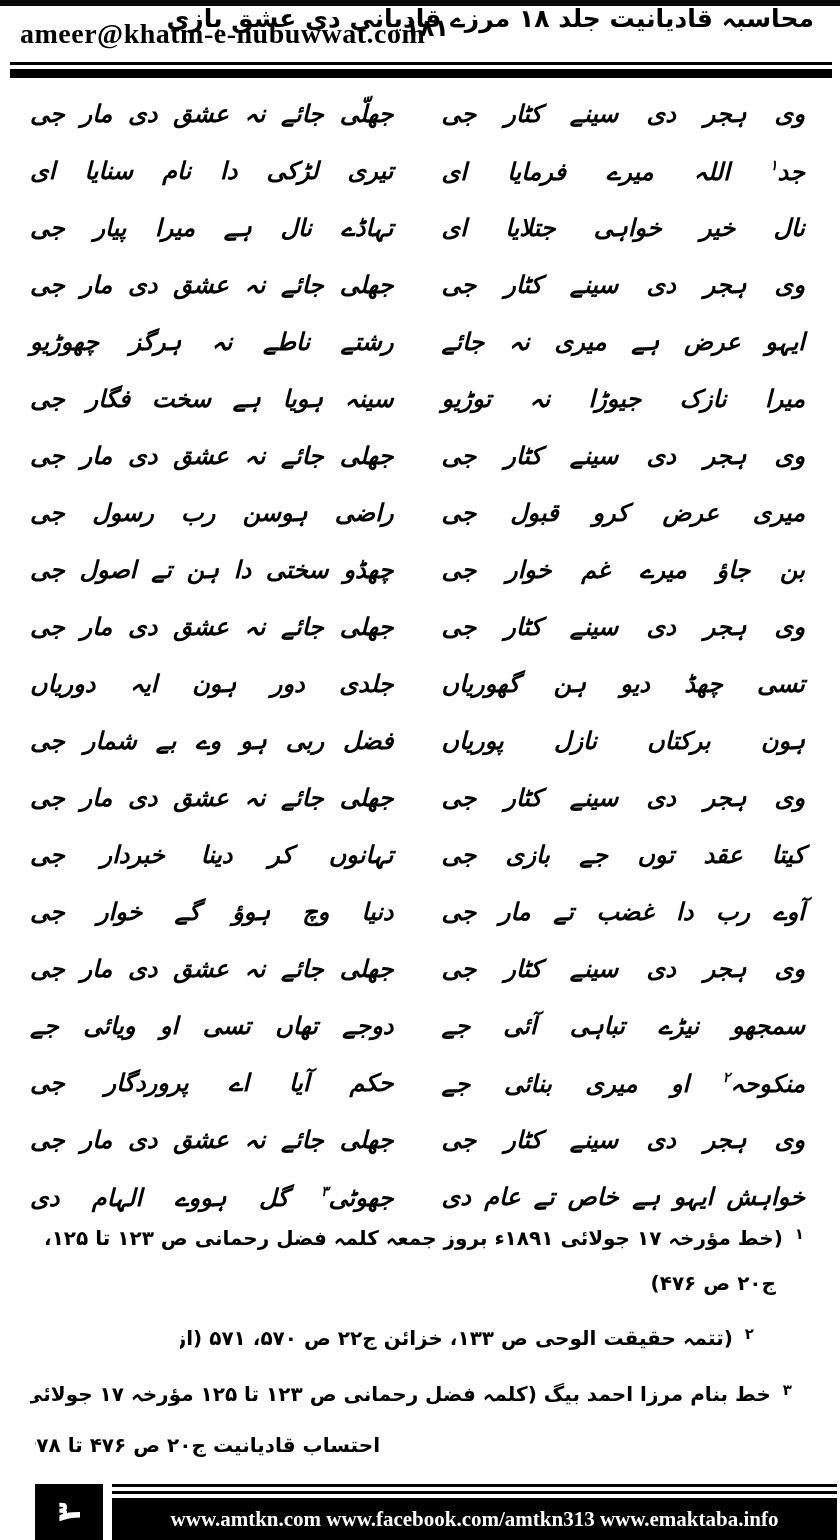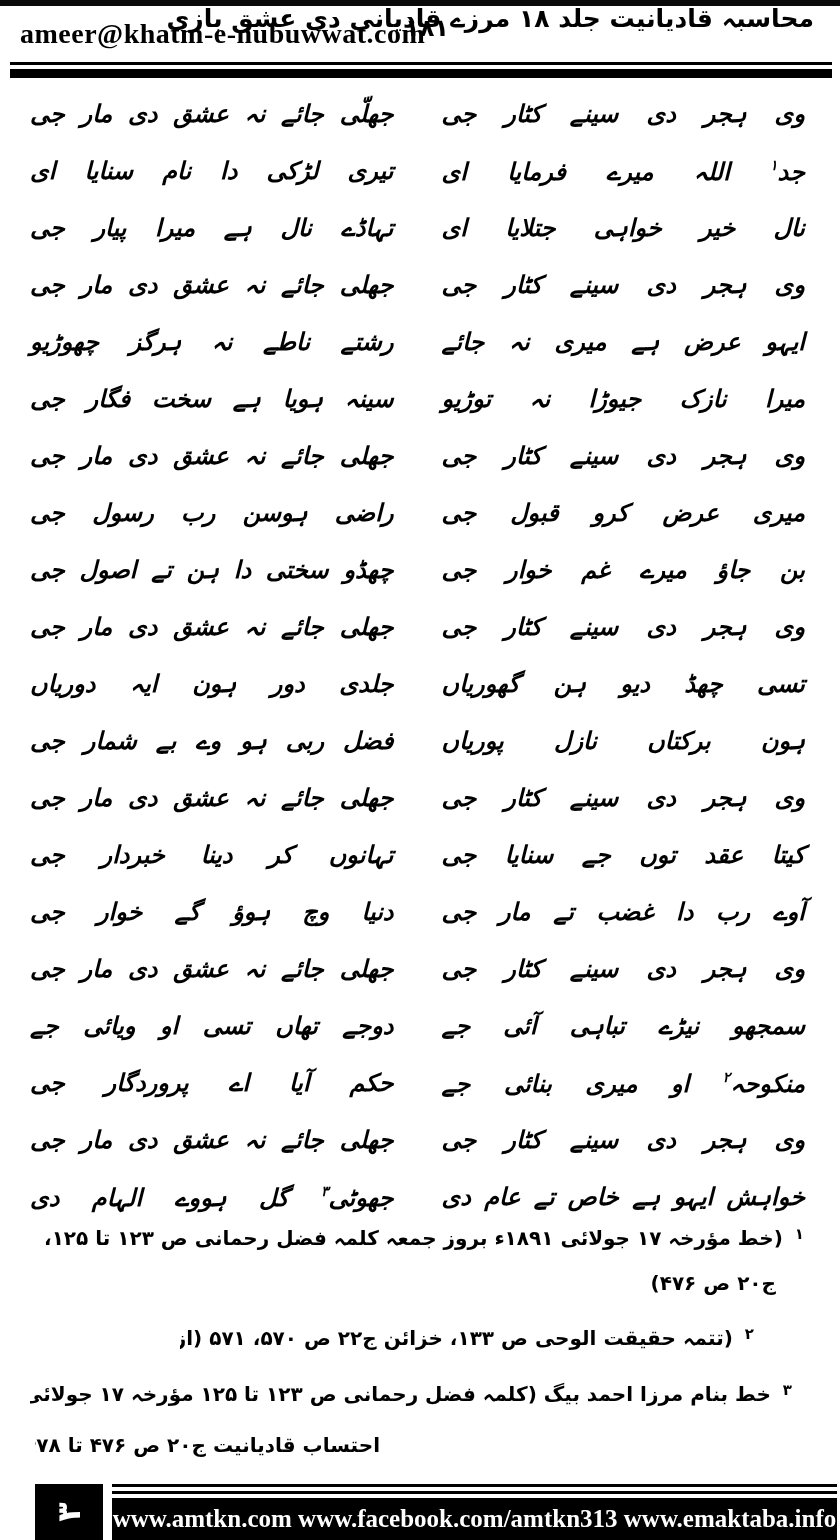--- a/index.html
+++ b/index.html
@@ -36,21 +36,21 @@
 
   
   .pagebox{position:absolute;left:35px;top:1484px;width:68px;height:56px;background:#000;
            color:#fff;display:flex;align-items:center;justify-content:center;}
   .pagebox span{font-size:32px;font-weight:bold;transform:rotate(-90deg);display:block;}
   .footer-lines{position:absolute;left:112px;right:3px;top:1484px;}
   .fl1{height:3px;background:#000;margin-bottom:4px;}
   .fl2{height:3px;background:#000;}
   .url-bar{position:absolute;left:112px;right:3px;top:1498px;height:42px;background:#000;
            color:#fff;display:flex;align-items:center;justify-content:center;
-           font-family:"Liberation Serif",serif;font-weight:bold;font-size:25px;white-space:nowrap;}
+           font-family:"Liberation Serif",serif;font-weight:bold;font-size:21px;white-space:nowrap;}
 </style>
 </head>
 <body>
 
 <div class="page">
   <div class="top-strip"></div>
 
   <header>
     <div class="email">ameer@khatm-e-nubuwwat.com</div>
     <div class="pageno">۱۸۱</div>
@@ -109,21 +109,21 @@
       </div>
       <div class="row">
         <div class="hemi">ہون برکتاں نازل پوریاں</div>
         <div class="hemi">فضل ربی ہو وے بے شمار جی</div>
       </div>
       <div class="row">
         <div class="hemi">وی ہجر دی سینے کٹار جی</div>
         <div class="hemi">جھلی جائے نہ عشق دی مار جی</div>
       </div>
       <div class="row">
-        <div class="hemi">کیتا عقد توں جے سنایا جی</div>
+        <div class="hemi">کیتا عقد توں جے بازی جی</div>
         <div class="hemi">تہانوں کر دینا خبردار جی</div>
       </div>
       <div class="row">
         <div class="hemi">آوے رب دا غضب تے مار جی</div>
         <div class="hemi">دنیا وچ ہوؤ گے خوار جی</div>
       </div>
       <div class="row">
         <div class="hemi">وی ہجر دی سینے کٹار جی</div>
         <div class="hemi">جھلی جائے نہ عشق دی مار جی</div>
       </div>

